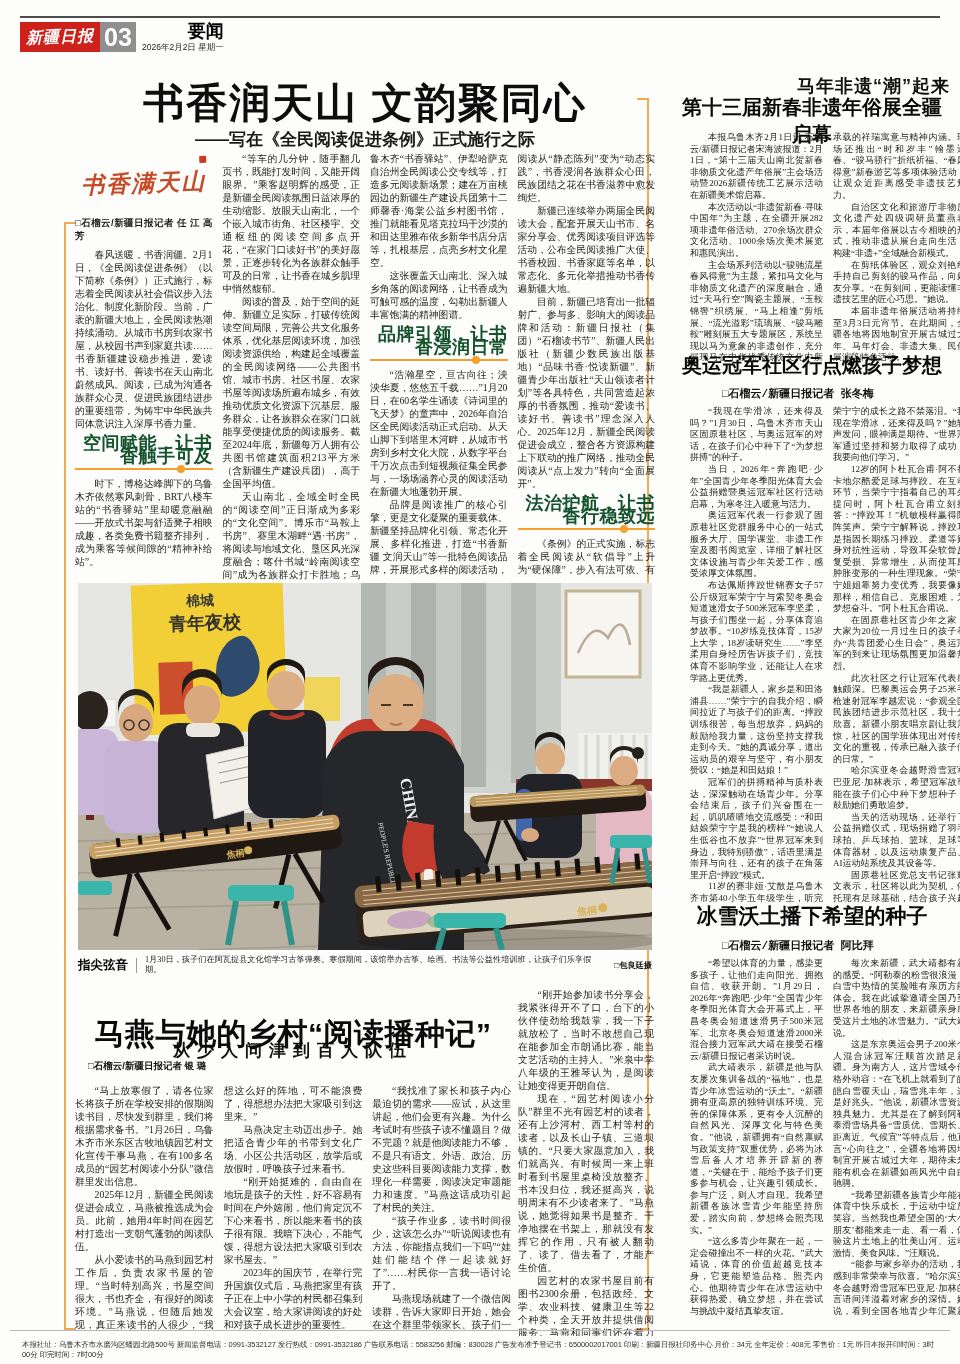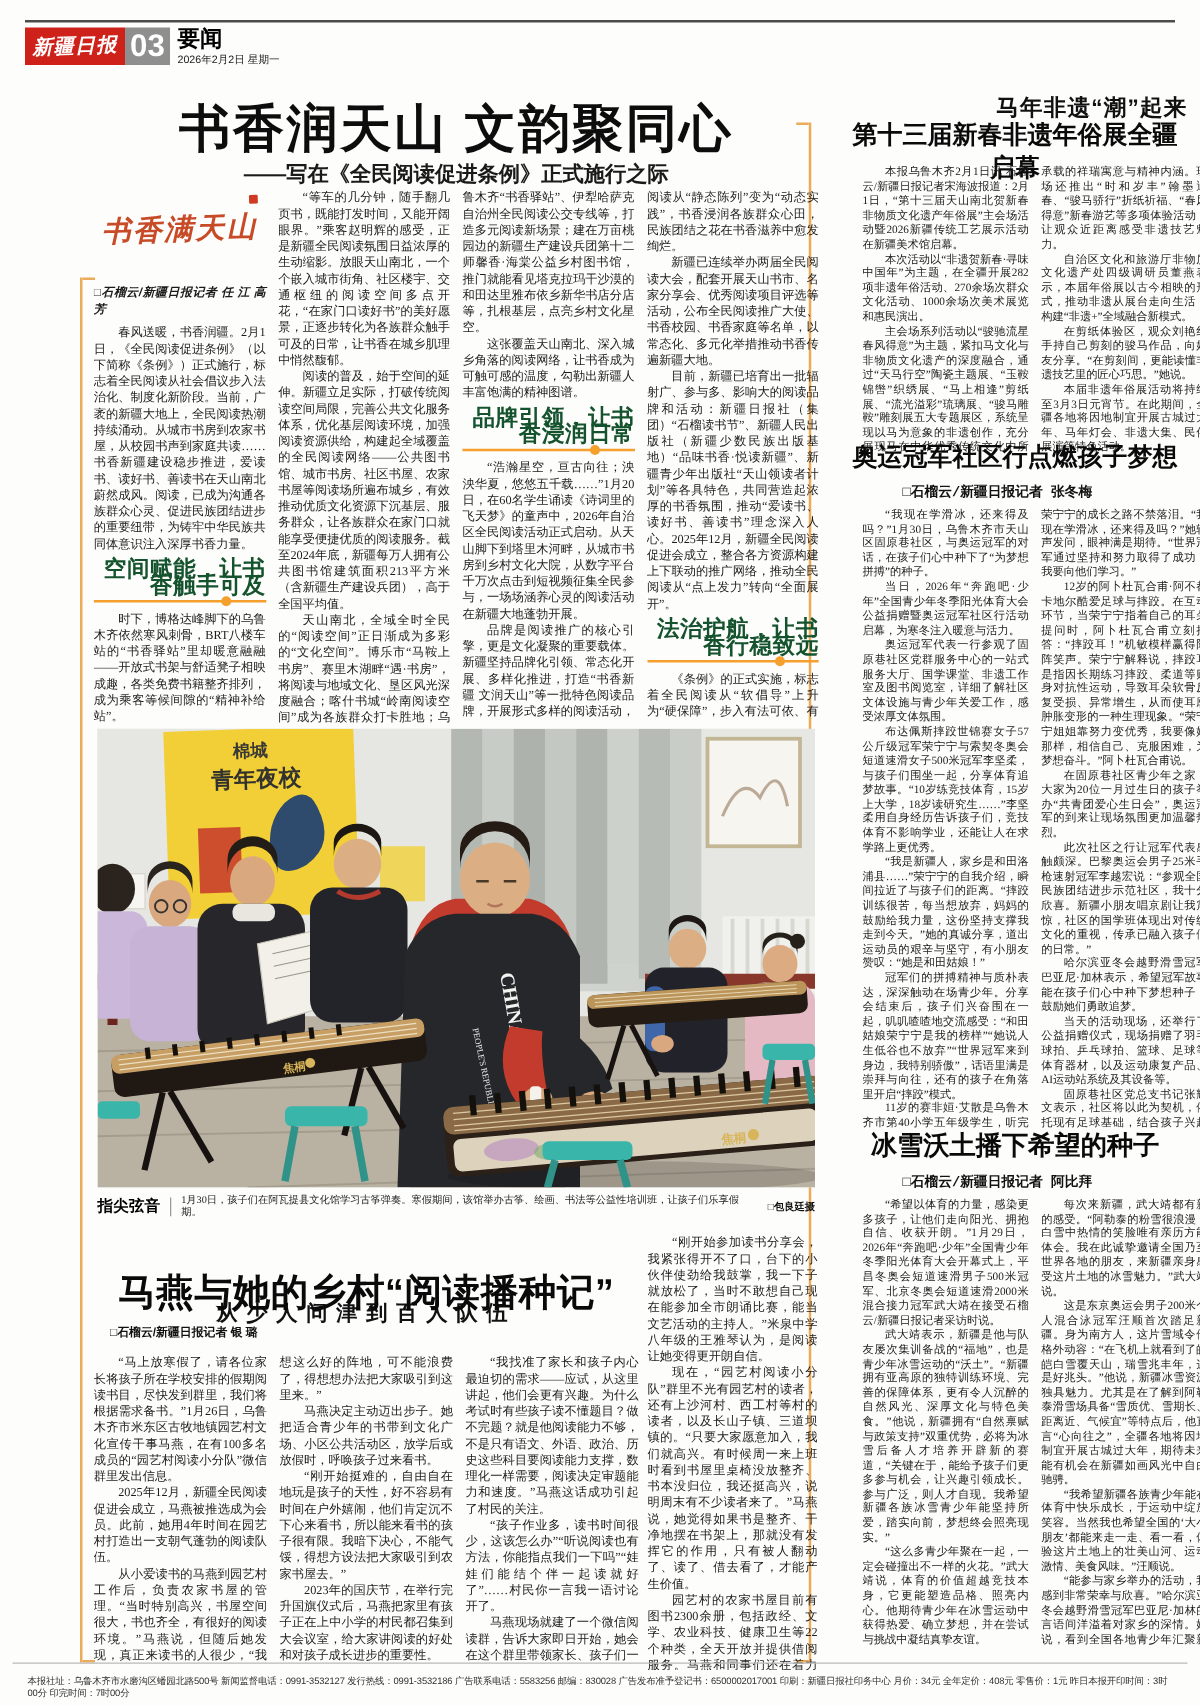--- a/index.html
+++ b/index.html
@@ -7,40 +7,40 @@
         font-family:"Liberation Serif","DejaVu Serif",serif;color:#1b1b1b;}
   
   .toprule{position:absolute;left:20px;top:16px;width:920px;height:2px;background:#4c4c4c;}
   .masthead{position:absolute;left:20px;top:22px;display:flex;align-items:stretch;height:30px;}
   .mh-red{width:80px;background:#ce211a;color:#fff;display:flex;align-items:center;justify-content:center;
           font-family:"Liberation Serif",serif;font-weight:bold;font-style:italic;font-size:16px;letter-spacing:1px;}
   .mh-red span{transform:rotate(-2deg);}
   .mh-gray{width:36px;background:#8f8f8f;color:#fff;display:flex;align-items:center;justify-content:center;
            font-family:"Liberation Sans",sans-serif;font-size:25px;font-weight:bold;}
   .mh-right{margin-left:6px;display:flex;flex-direction:column;justify-content:flex-start;}
-  .mh-section{font-family:"Liberation Sans",sans-serif;font-weight:bold;font-size:18px;line-height:18px;color:#000;}
+  .mh-section{font-family:"Liberation Sans",sans-serif;font-weight:bold;font-size:18px;line-height:18px;color:#000;text-align:right;}
   .mh-date{font-family:"Liberation Sans",sans-serif;font-size:8.5px;color:#222;margin-top:2px;}
   
   .brk{position:absolute;border-color:#ecab58;}
   .brk-l{left:64px;top:222px;height:1108px;border-left:2px solid #ecab58;}
   .brk-r{left:647px;top:98px;height:1232px;border-right:2px solid #ecab58;}
   .brk i{position:absolute;height:2px;width:10px;background:#ecab58;display:block;}
   .brk-l i.t{left:0;top:0;} .brk-l i.b{left:0;bottom:0;}
   .brk-r i.t{right:0;top:0;} .brk-r i.b{right:0;bottom:0;}
   
   .lead-title{position:absolute;left:75px;top:76px;width:580px;text-align:center;
               font-family:"Liberation Sans","DejaVu Sans",sans-serif;font-weight:bold;font-size:41px;letter-spacing:2px;color:#0d0d0d;}
   .lead-sub{position:absolute;left:75px;top:128px;width:580px;text-align:center;
             font-family:"Liberation Sans",sans-serif;font-weight:bold;font-size:17px;color:#1a1a1a;}
   .lead-body{position:absolute;left:75px;top:152px;width:580px;height:431px;
              column-count:4;column-gap:10px;overflow:hidden;}
   .bodytext{font-size:9.8px;line-height:13px;}
   .bodytext p{margin:0;text-indent:2em;text-align:justify;}
   .bodytext p.byl{text-indent:0;font-weight:bold;font-family:"Liberation Sans",sans-serif;
-                  font-size:9.5px;margin:16px 0 6px;font-style:italic;}
+                  font-size:9.5px;margin:4px 0 6px;}
   .lead-logo{position:relative;height:58px;margin:2px 0 4px;color:#c84b28;
              font-family:"Liberation Serif",serif;font-style:italic;font-weight:bold;font-size:23px;
              letter-spacing:2px;display:flex;align-items:center;justify-content:center;transform:rotate(-2deg);}
   .lead-logo b{position:absolute;right:6px;top:4px;width:7px;height:7px;background:#cf3a22;border-radius:1px;}
   .sec-h{break-inside:avoid;margin:7px 0 7px;}
   .sec-h span{display:block;font-family:"Liberation Sans",sans-serif;font-weight:bold;font-size:18px;color:#14532d;
               text-align:right;letter-spacing:0.5px;}
   .sec-line{position:relative;height:2px;background:#f5a02d;margin-top:5px;}
   .sec-line::after{content:'';position:absolute;right:20%;top:-3px;width:8px;height:8px;border-radius:50%;background:#f5a02d;}
   

